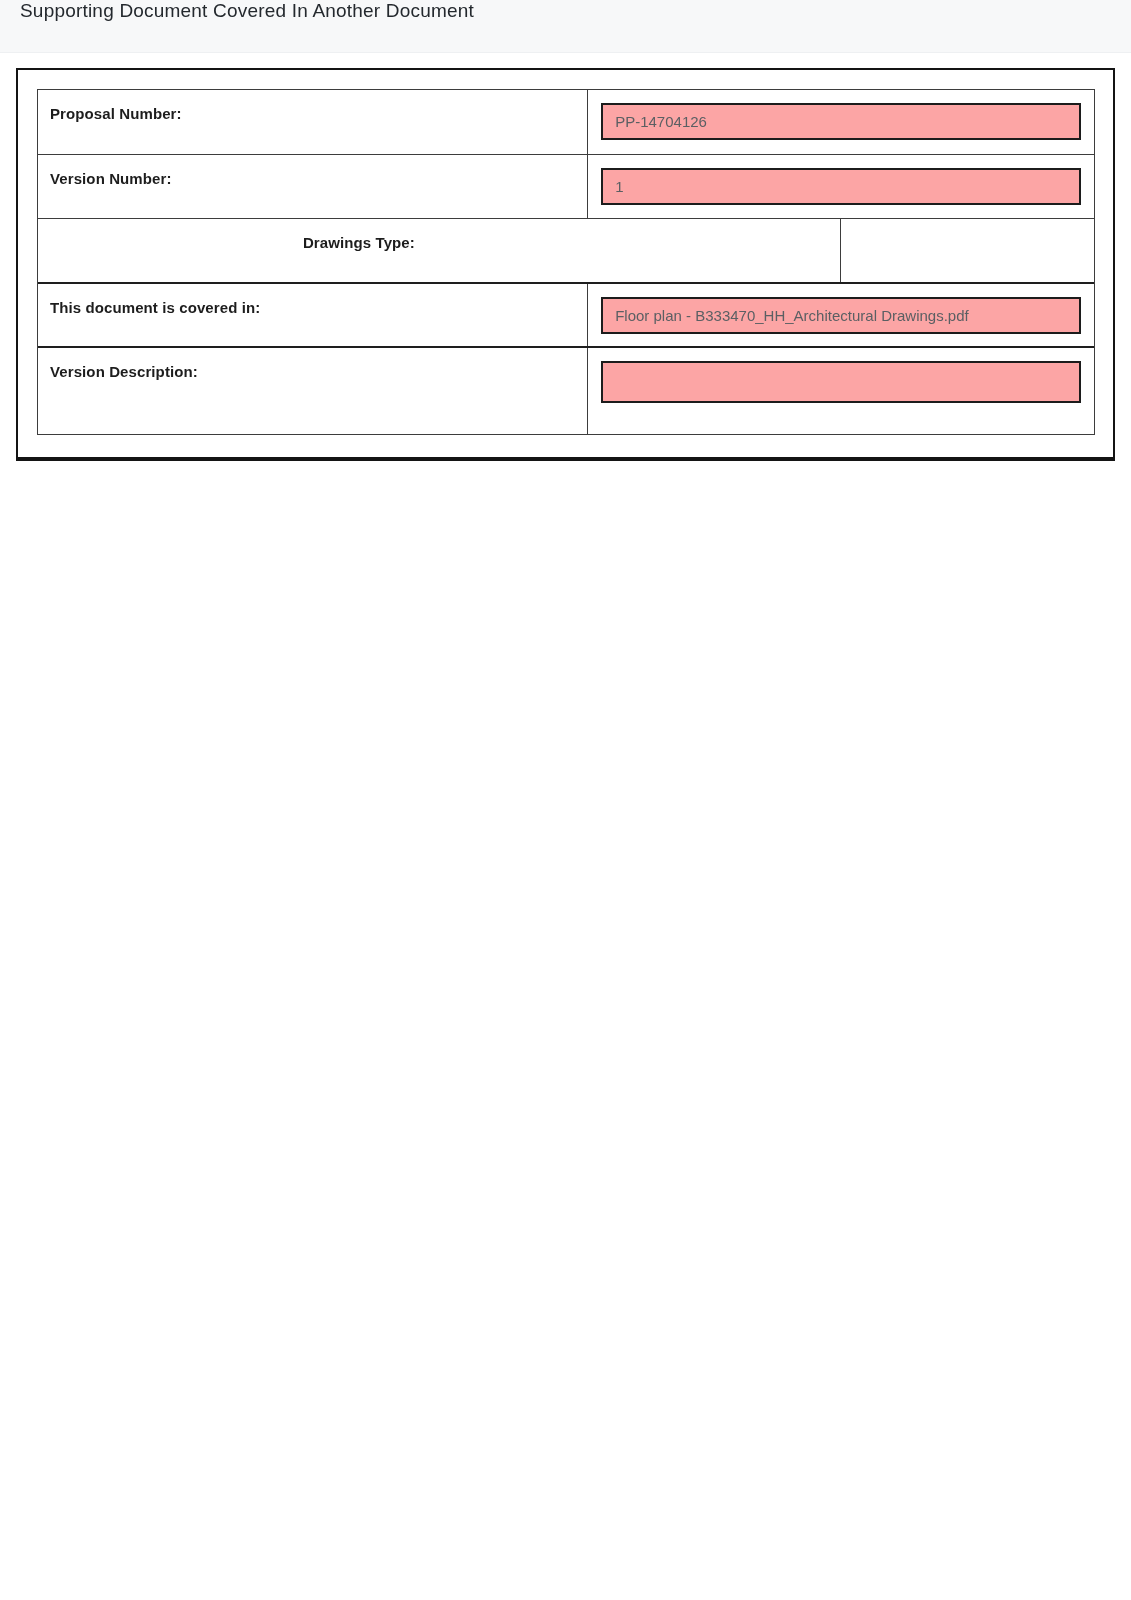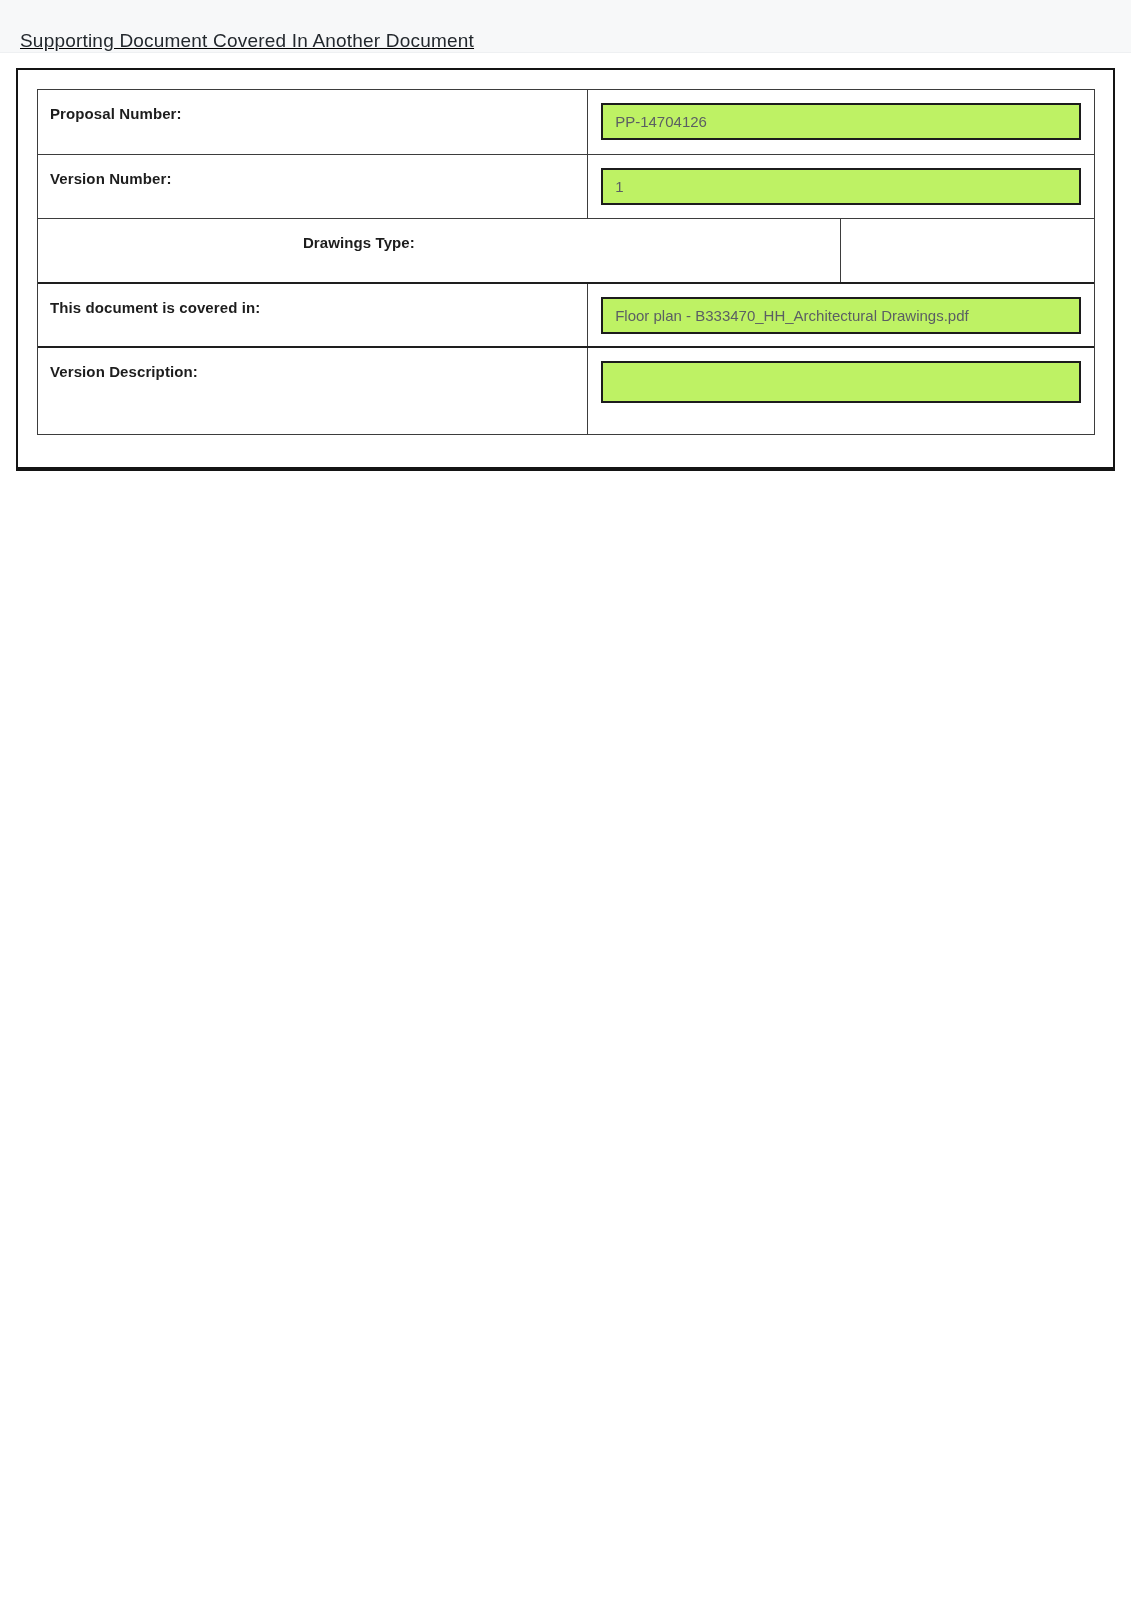--- a/index.html
+++ b/index.html
@@ -7,35 +7,34 @@
     width: 1131px;
     height: 1600px;
     background: #ffffff;
     font-family: "Liberation Sans", sans-serif;
   }
   .page-header {
     height: 53px;
     background: #f7f8f9;
     border-bottom: 1px solid #eef0f2;
     display: flex;
-    align-items: flex-end;
+    align-items: flex-start;
     padding: 0 20px;
-    text-decoration: underline;
   }
   .page-title {
     font-size: 19px;
     font-weight: 400;
     color: #24292e;
     letter-spacing: 0.2px;
   }
   .outer-box {
     margin: 15px 16px 0 16px;
     border: 2px solid #141414;
     border-bottom-width: 4px;
-    padding: 19px 18px 32px 19px;
+    padding: 19px 18px 22px 19px;
     background: #ffffff;
   }
   .form-table {
     border: 1px solid #3d3d3d;
     background: #ffffff;
   }
   .form-row {
     display: flex;
     min-height: 64px;
   }
@@ -56,21 +55,21 @@
   .value-cell {
     flex: 1;
     padding: 13px 13px 12px 13px;
   }
   .field-input {
     display: block;
     width: 100%;
     height: 37px;
     border: 2px solid #1c1c1c;
     border-radius: 0;
-    background: #bef264;
+    background: #fca5a5;
     padding: 0 12px;
     font-family: "Liberation Sans", sans-serif;
     font-size: 15px;
     color: #5b5f63;
     outline: none;
   }
   .form-row.tall .field-input { height: 42px; }
 </style>
 </head>
 <body>

